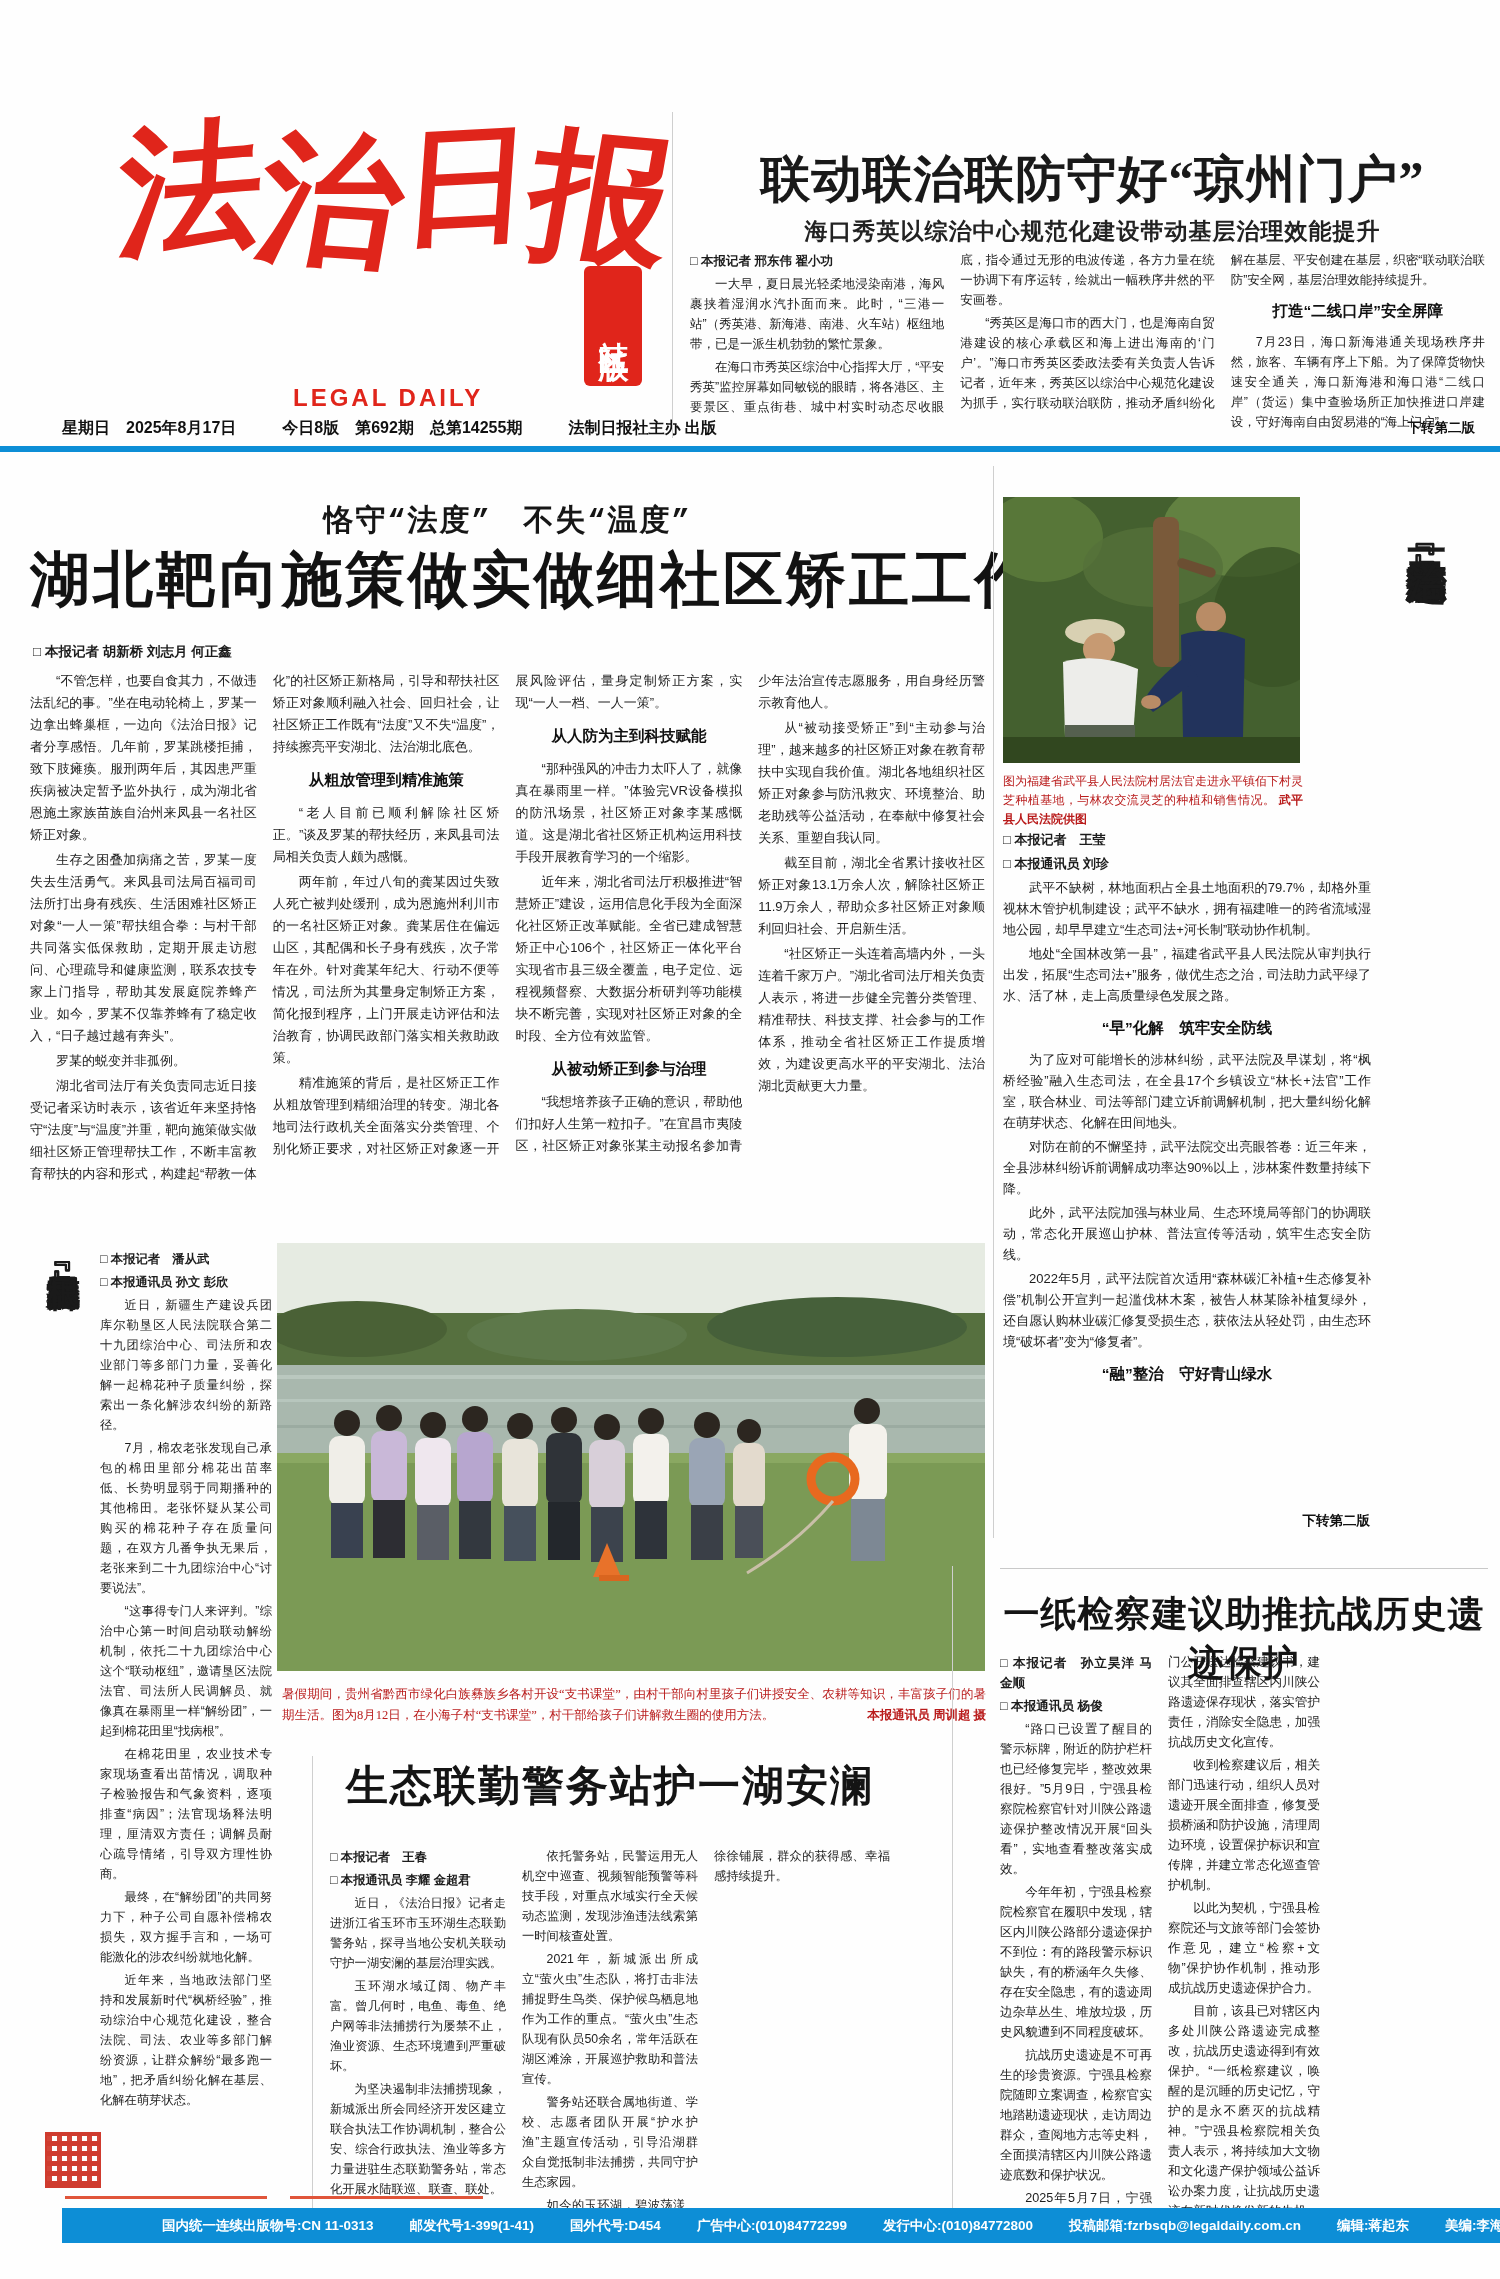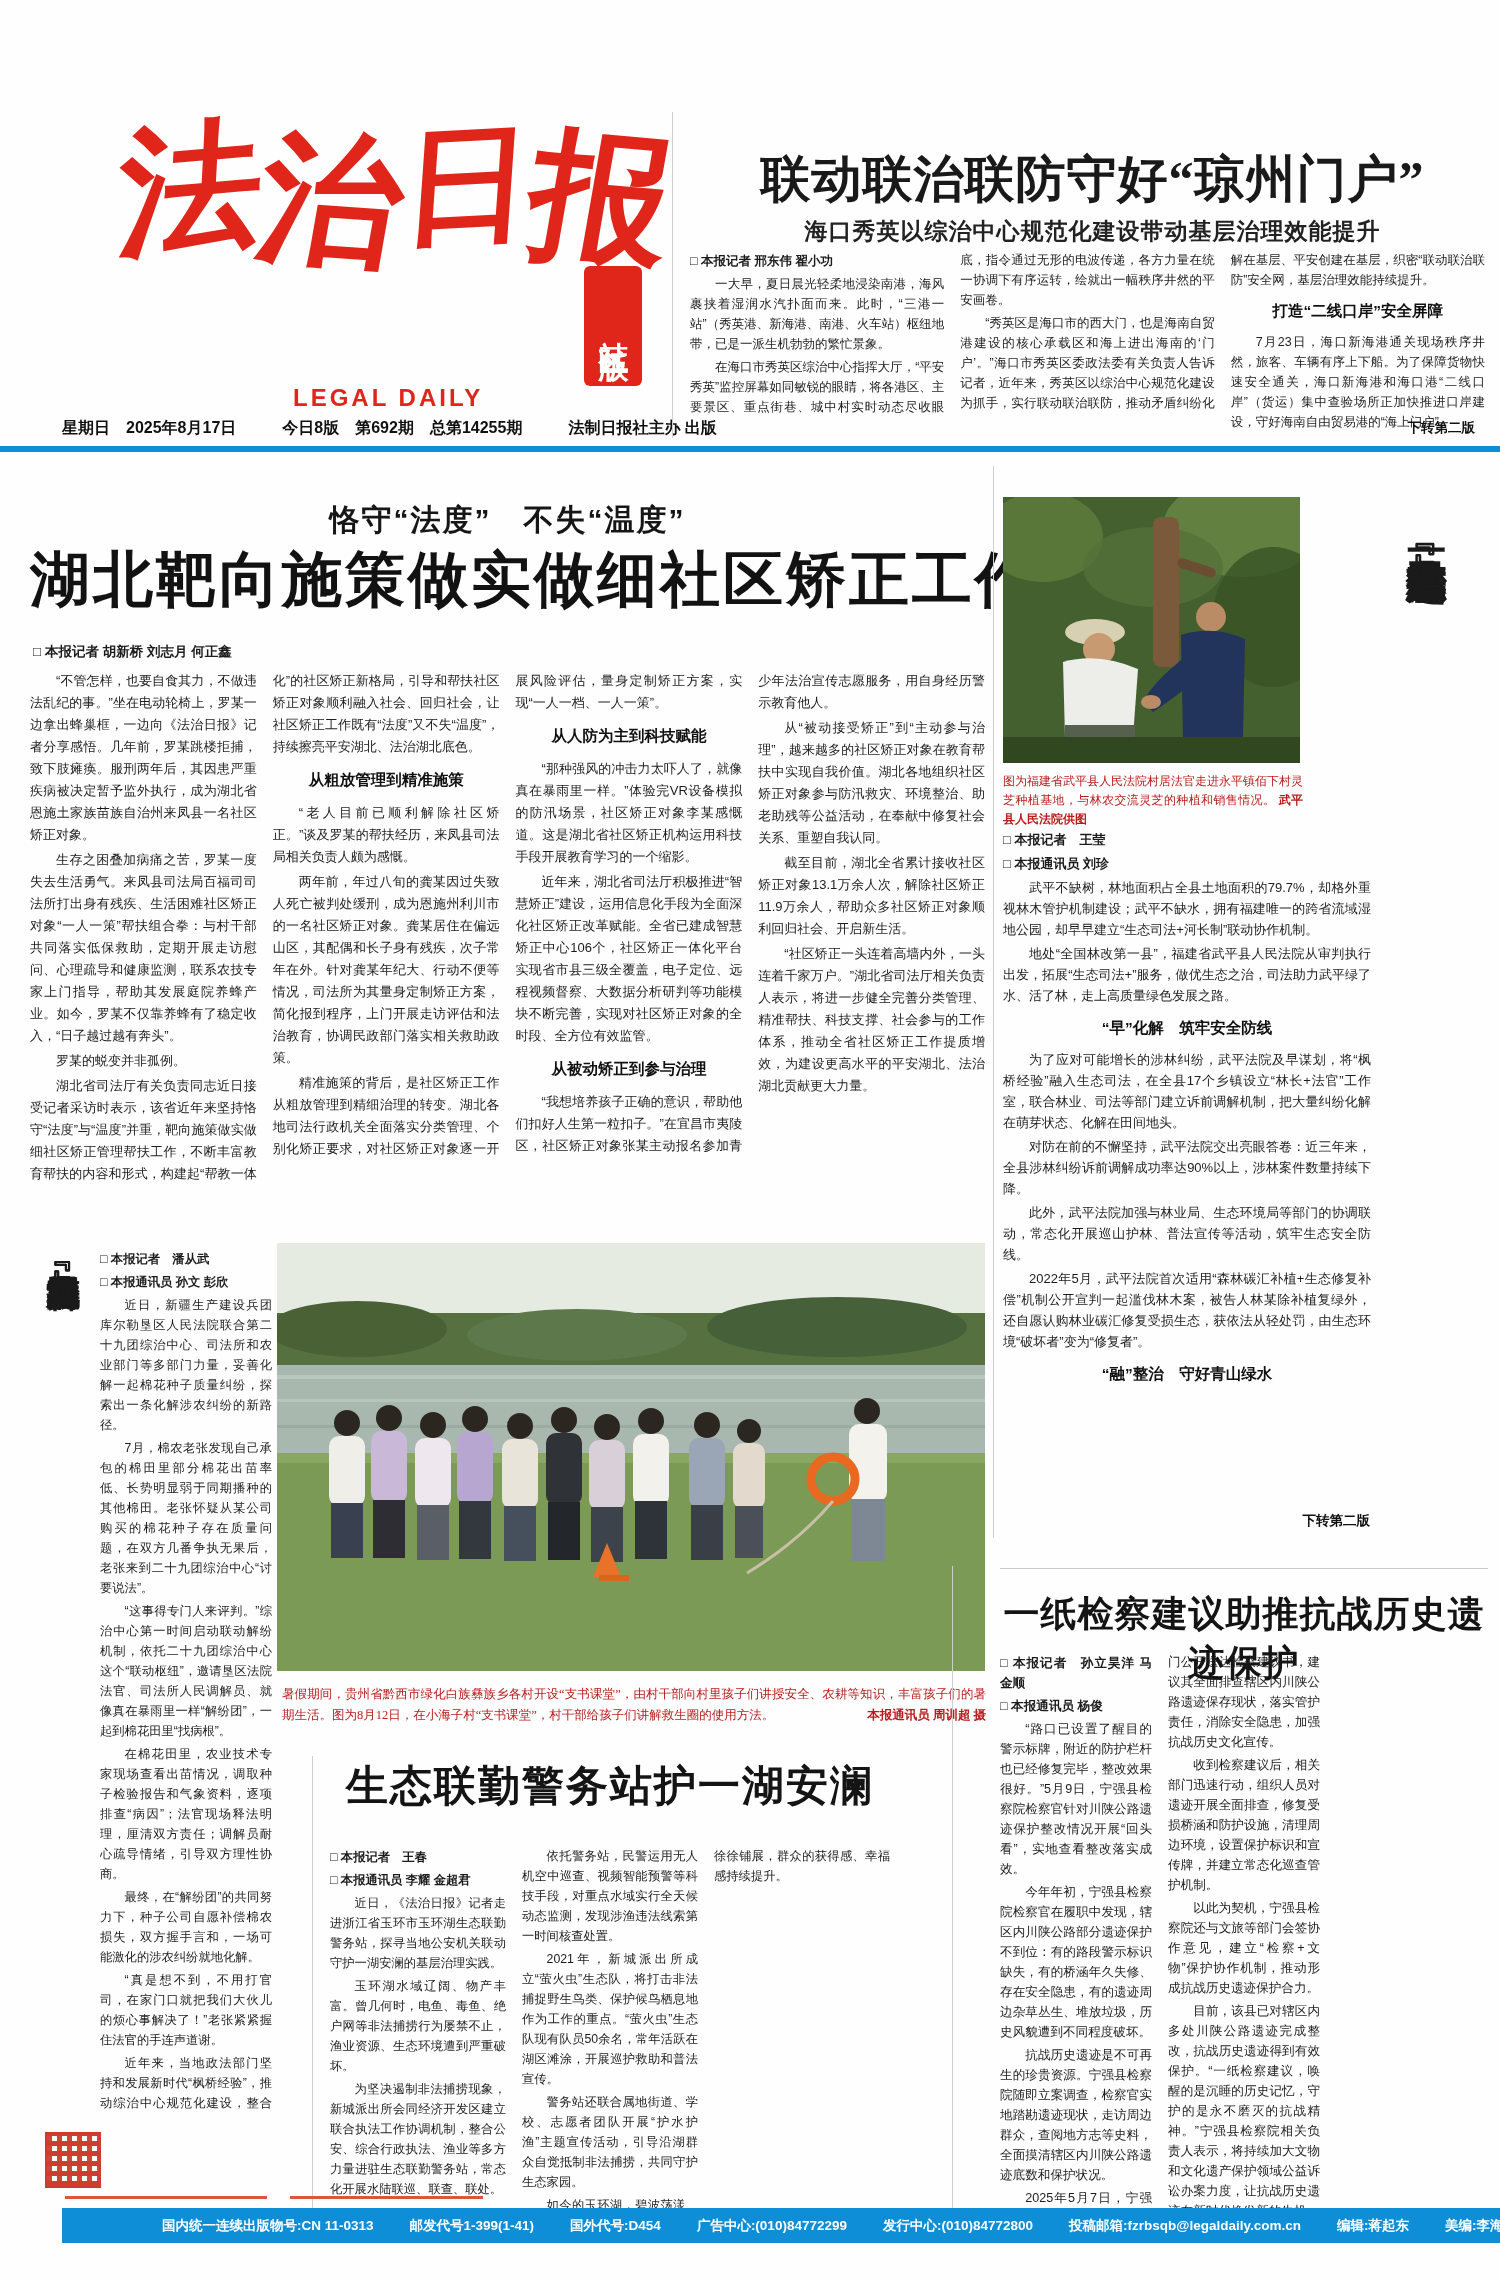--- a/index.html
+++ b/index.html
@@ -13,21 +13,21 @@
   .mast-char:nth-child(2){transform:skewX(-6deg) rotate(4deg) translateY(12px);}
   .mast-char:nth-child(3){transform:skewX(-7deg) rotate(-3deg) translateY(4px);font-size:128px;}
   .mast-char:nth-child(4){transform:skewX(-5deg) rotate(5deg) translateY(10px);}
   .seal{background:#e0251b;border-radius:6px;color:#fff;writing-mode:vertical-rl;text-orientation:upright;font-weight:bold;font-size:30px;letter-spacing:6px;display:flex;align-items:center;justify-content:center;font-family:"Liberation Serif",serif;}
   .legal-daily{color:#e0251b;font-weight:bold;font-size:24px;letter-spacing:3px;font-family:"Liberation Sans",sans-serif;}
   .dateline{font-size:16px;font-weight:bold;color:#111;display:flex;gap:46px;white-space:nowrap;}
   .blue-rule{background:#0d8ed6;}
   
   .hl-top{font-size:50px;font-weight:bold;color:#191919;text-align:center;letter-spacing:1px;}
   .hl-sub{font-size:23px;color:#222;text-align:center;font-weight:bold;letter-spacing:1px;}
-  .kicker{font-size:30px;font-weight:bold;text-align:center;color:#161616;letter-spacing:2px;}
+  .kicker{font-size:30px;font-weight:bold;text-align:center;color:#161616;letter-spacing:2px;font-family:Liberation Mono, monospace;}
   .hl-main{font-size:60px;font-weight:bold;text-align:center;color:#121212;letter-spacing:3px;white-space:nowrap;}
   .hl-mid{font-size:42px;font-weight:bold;text-align:center;color:#141414;letter-spacing:2px;}
   .hl-small{font-size:36px;font-weight:bold;text-align:center;color:#141414;letter-spacing:1px;}
   .vertical-hl{writing-mode:vertical-rl;text-orientation:upright;font-weight:bold;color:#1a1a1a;text-align:start;}
   
   .article-body{text-align:justify;overflow:hidden;column-fill:auto;column-gap:16px;}
   .para{text-indent:2em;margin:0 0 3px 0;}
   .sub-head{font-weight:bold;text-align:center;margin:11px 0;font-size:15.5px;color:#101010;text-indent:0;}
   .byline-line{font-weight:bold;margin:1px 0 3px 0;text-indent:0;}
   .byline-block .byline-line{font-size:13.5px;}
@@ -145,21 +145,20 @@
 
   <div class="abs vertical-hl" style="left:44px;top:1250px;height:560px;font-size:33px;line-height:1.2;">法官组建『解纷团』棉花田里『找病根』</div>
   <div class="abs article-body" style="left:100px;top:1248px;width:172px;height:880px;column-count:1;font-size:12.3px;line-height:20px;">
       <div class="byline-line">□ 本报记者　潘从武</div>
       <div class="byline-line">□ 本报通讯员 孙文 彭欣</div>
       <div class="para">近日，新疆生产建设兵团库尔勒垦区人民法院联合第二十九团综治中心、司法所和农业部门等多部门力量，妥善化解一起棉花种子质量纠纷，探索出一条化解涉农纠纷的新路径。</div>
       <div class="para">7月，棉农老张发现自己承包的棉田里部分棉花出苗率低、长势明显弱于同期播种的其他棉田。老张怀疑从某公司购买的棉花种子存在质量问题，在双方几番争执无果后，老张来到二十九团综治中心“讨要说法”。</div>
       <div class="para">“这事得专门人来评判。”综治中心第一时间启动联动解纷机制，依托二十九团综治中心这个“联动枢纽”，邀请垦区法院法官、司法所人民调解员、就像真在暴雨里一样“解纷团”，一起到棉花田里“找病根”。</div>
       <div class="para">在棉花田里，农业技术专家现场查看出苗情况，调取种子检验报告和气象资料，逐项排查“病因”；法官现场释法明理，厘清双方责任；调解员耐心疏导情绪，引导双方理性协商。</div>
       <div class="para">最终，在“解纷团”的共同努力下，种子公司自愿补偿棉农损失，双方握手言和，一场可能激化的涉农纠纷就地化解。</div>
-      <div class="para">“真是想不到，不用打官司，在家门口就把我们大伙儿的烦心事解决了！”老张紧紧握住法官的手连声道谢。</div>
       <div class="para">近年来，当地政法部门坚持和发展新时代“枫桥经验”，推动综治中心规范化建设，整合法院、司法、农业等多部门解纷资源，让群众解纷“最多跑一地”，把矛盾纠纷化解在基层、化解在萌芽状态。</div>
     </div>
 
   <div class="abs photo-frame" style="left:277px;top:1243px;width:708px;height:428px;">
     <svg width="708" height="428" viewBox="0 0 708 428">
       <rect width="708" height="90" fill="#e6ebe2"></rect>
       <rect y="70" width="708" height="55" fill="#56703f"></rect>
       <ellipse cx="80" cy="86" rx="90" ry="28" fill="#4a6136"></ellipse>
       <ellipse cx="300" cy="92" rx="110" ry="26" fill="#5d784a"></ellipse>
       <ellipse cx="560" cy="84" rx="130" ry="30" fill="#46603a"></ellipse>

